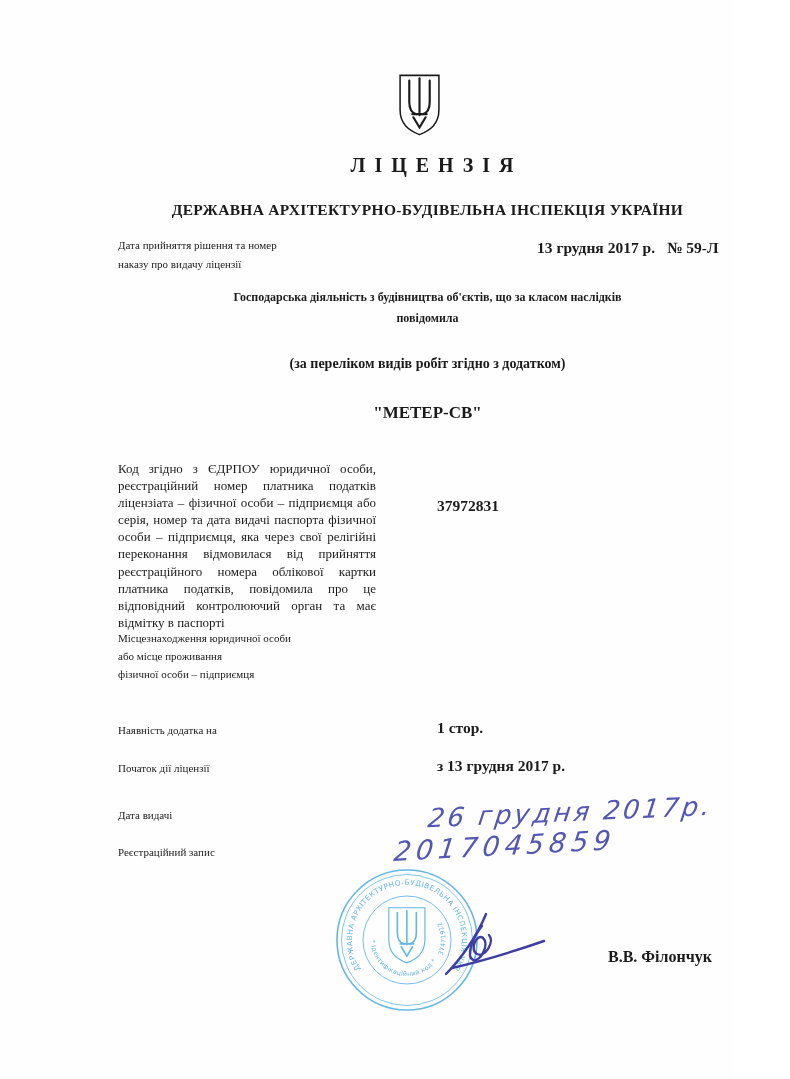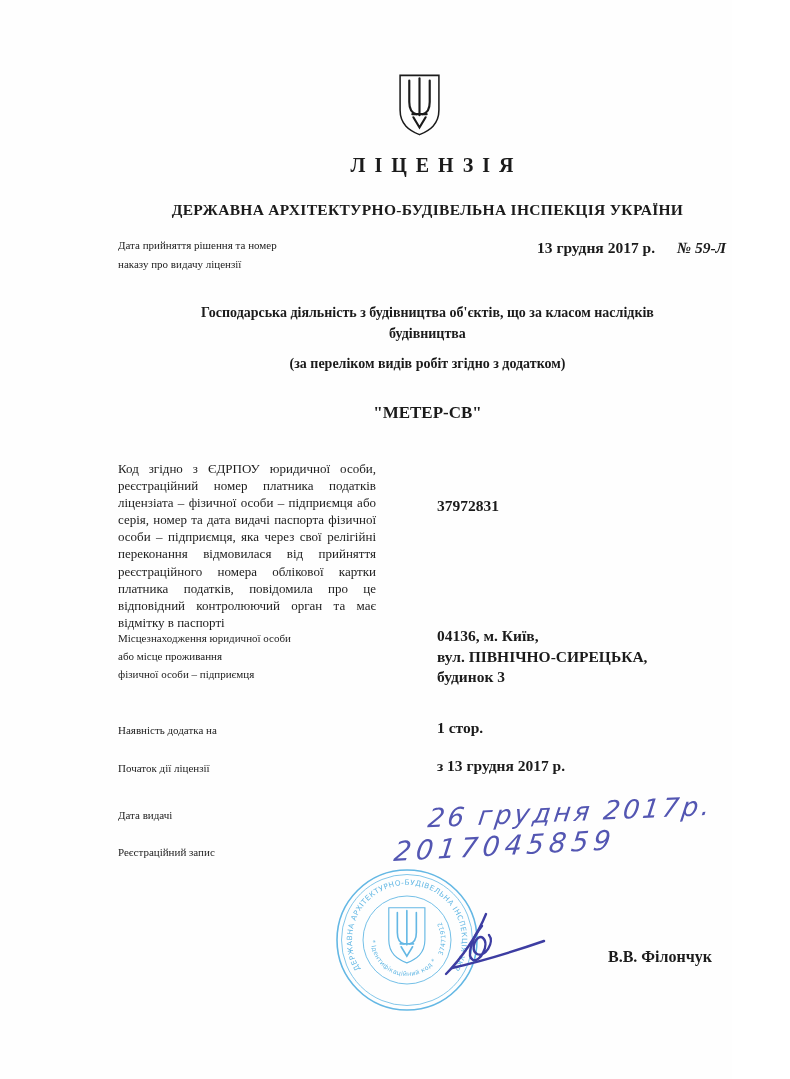--- a/index.html
+++ b/index.html
@@ -12,23 +12,23 @@
   .lbl { font-size:11px; line-height:19px; }
   .val { font-weight:bold; font-size:15.5px; }
   .pre { white-space:pre-line; }
 
   #emblem        { left:396px; top:71px;  width:47px; height:68px; }
   #title         { top:154px; font-size:20px; font-weight:bold; letter-spacing:9px; padding-left:9px; }
   #authority     { top:201px; font-size:15.5px; font-weight:bold; letter-spacing:0.3px; }
 
   #decision-label{ left:118px; top:236px; }
   #decision-value{ left:537px; top:239px; }
-  #decision-value .num { margin-left:18px;font-style:italic; }
+  #decision-value .num { margin-left:8px; }
 
-  #activity      { top:302px; font-weight:bold; font-size:14px; line-height:21px; }
+  #activity      { top:287px; font-weight:bold; font-size:12px; line-height:21px; }
   #activity-note { top:356px; font-weight:bold; font-size:14px; }
   #licensee-type { top:380px; font-weight:bold; font-size:16.5px; }
   #licensee-name { top:403px; font-weight:bold; font-size:17px; }
 
   #edrpou-label  { left:118px; top:460px; width:258px; text-align:justify;
                    font-size:13px; line-height:17.1px; }
   #edrpou-value  { left:437px; top:459px;margin-top:38px; }
 
   #address-label { left:118px; top:629px; line-height:18px; }
   #address-value { left:437px; top:626px; line-height:20.5px; }
@@ -78,35 +78,32 @@
 
   <div id="decision-label" class="abs lbl pre">Дата прийняття рішення та номер
 наказу про видачу ліцензії</div>
   <div id="decision-value" class="abs val">
     <span>13 грудня 2017 р.</span>
     <span class="num">№ 59-Л</span>
   </div>
 
   <div id="activity" class="ctr">
     <div>Господарська діяльність з будівництва об'єктів, що за класом наслідків</div>
-    <div>будівництва</div>
+    <div>повідомила</div>
   </div>
   <div id="activity-note" class="ctr">(за переліком видів робіт згідно з додатком)</div>
 
   <div id="licensee-name" class="ctr">"МЕТЕР-СВ"</div>
 
   <div id="edrpou-label" class="abs">Код згідно з ЄДРПОУ юридичної особи, реєстраційний номер платника податків ліцензіата – фізичної особи – підприємця або серія, номер та дата видачі паспорта фізичної особи – підприємця, яка через свої релігійні переконання відмовилася від прийняття реєстраційного номера облікової картки платника податків, повідомила про це відповідний контролюючий орган та має відмітку в паспорті</div>
   <div id="edrpou-value" class="abs val">37972831</div>
 
   <div id="address-label" class="abs lbl pre">Місцезнаходження юридичної особи
 або місце проживання
 фізичної особи – підприємця</div>
-  <div id="address-value" class="abs val pre">04136, м. Київ,
-вул. ПІВНІЧНО-СИРЕЦЬКА,
-будинок 3</div>
 
   <div id="annex-label" class="abs lbl">Наявність додатка на</div>
   <div id="annex-value" class="abs val">1 стор.</div>
 
   <div id="start-label" class="abs lbl">Початок дії ліцензії</div>
   <div id="start-value" class="abs val">з 13 грудня 2017 р.</div>
 
   <div id="issue-label" class="abs lbl">Дата видачі</div>
   <div id="hand-date" class="hand">26 грудня 2017р.</div>
 

